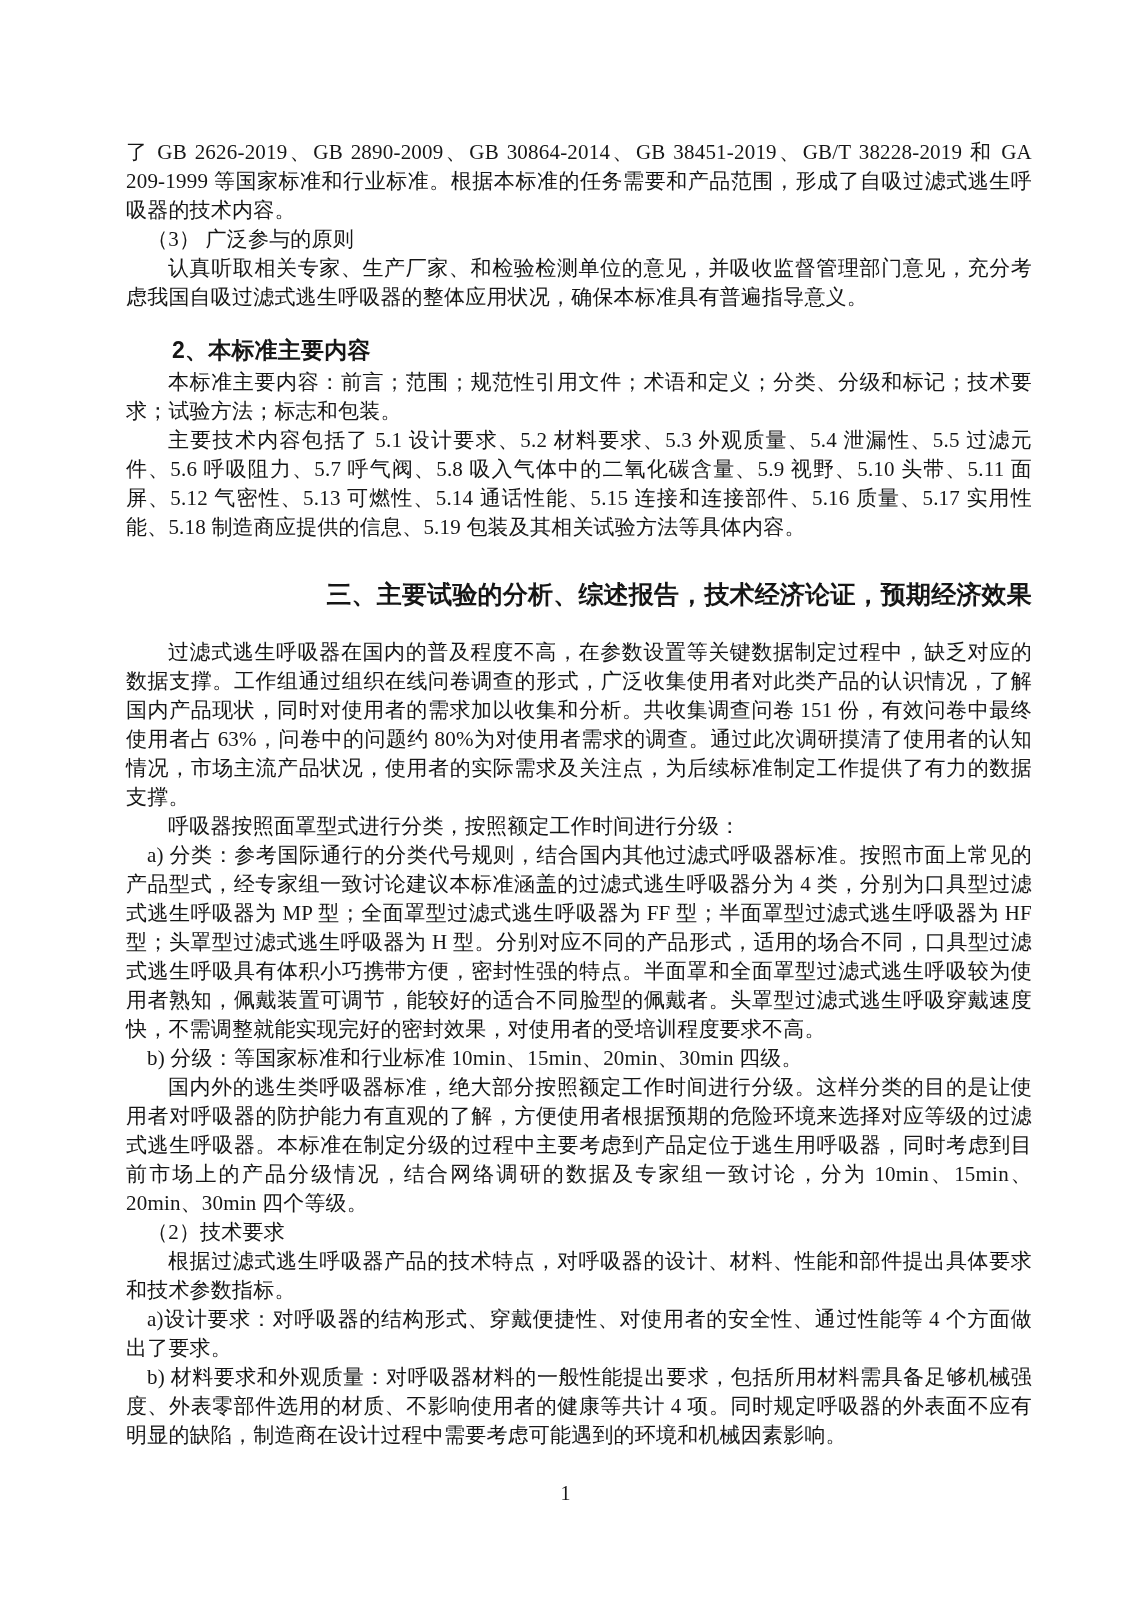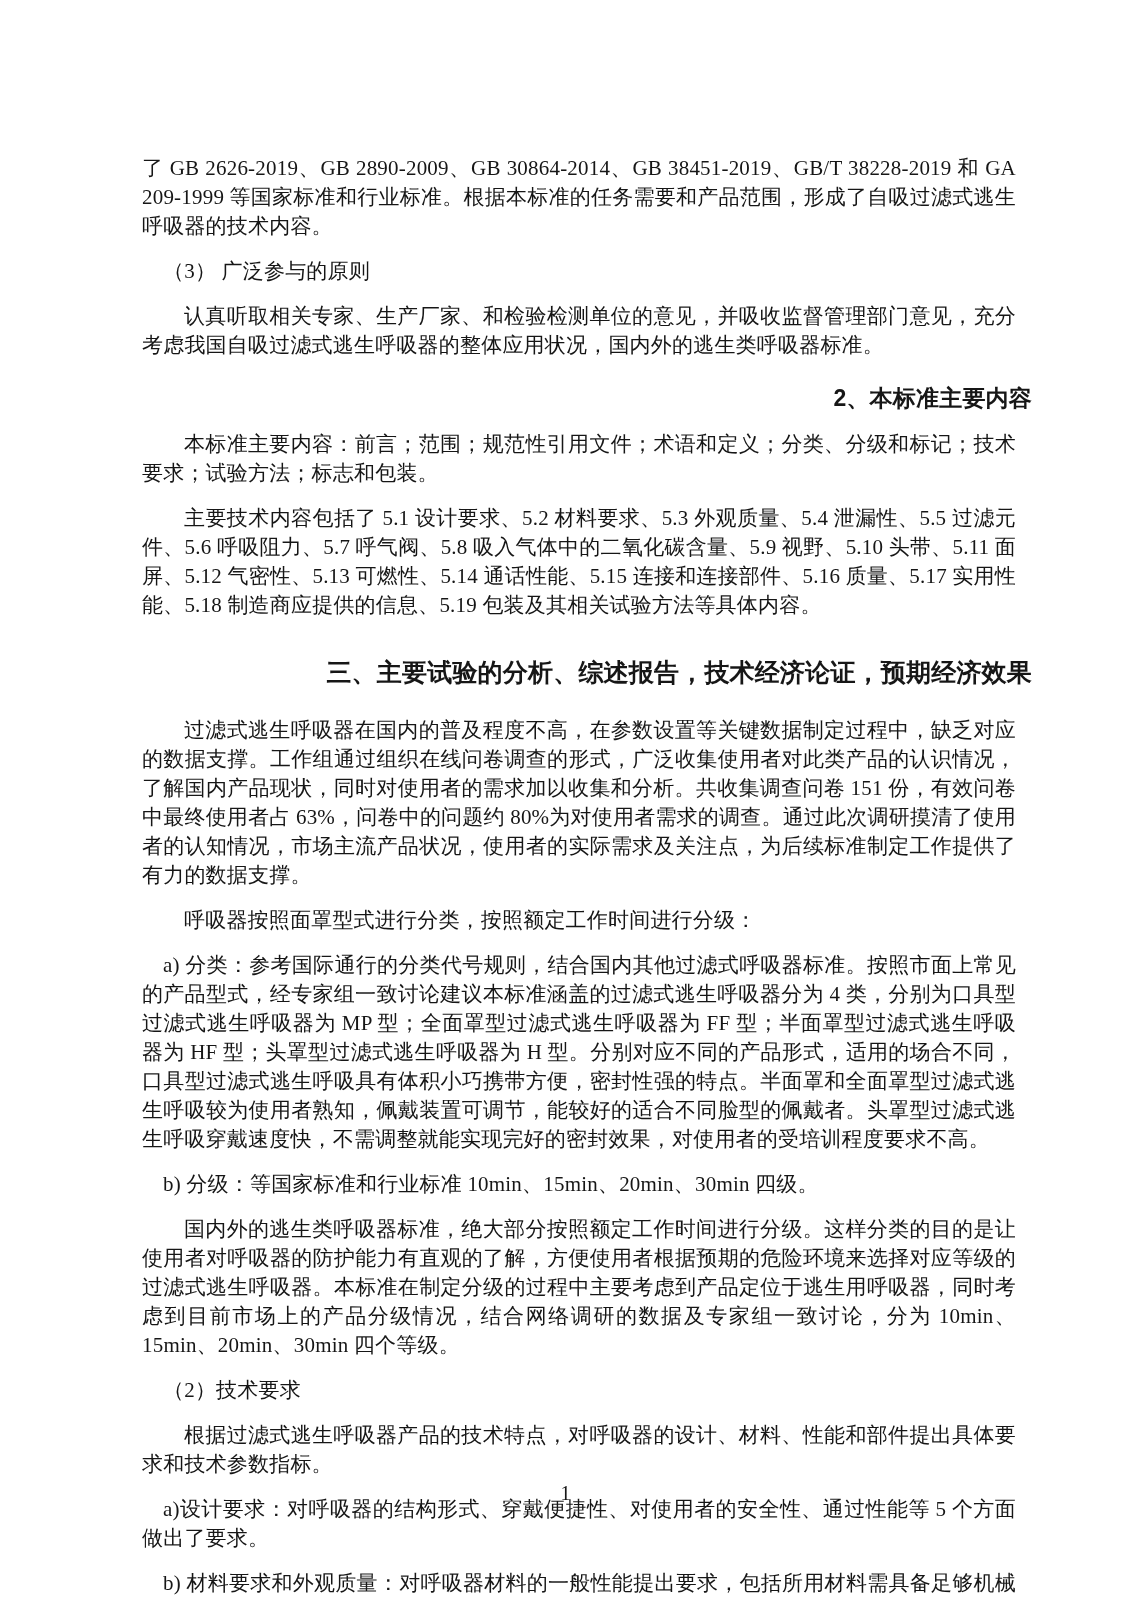--- a/index.html
+++ b/index.html
@@ -21,32 +21,32 @@
     position: absolute;
     left: 126px;
     top: 138px;
     width: 906px;
     font-size: 21px;
     line-height: 29px;
     text-align: justify;
     text-justify: inter-ideograph;
     letter-spacing: 0.2px;
   }
-  p.body { margin: 16px; }
+  p.body { margin: 0; }
   .ind-0 { text-indent: 0; }
   .ind-1 { text-indent: 21px; }
   .ind-2 { text-indent: 42px; }
   .sub-heading {
     font-family: "Liberation Sans", "DejaVu Sans", sans-serif;
     font-weight: 700;
     font-size: 23px;
     line-height: 32px;
     margin: 22px 0 2px 0;
     text-indent: 46px;
-    text-align: right;
+    text-align: left;
   }
   .main-heading {
     font-family: "Liberation Sans", "DejaVu Sans", sans-serif;
     font-weight: 700;
     font-size: 25px;
     line-height: 36px;
     margin: 34px 0 26px 0;
     text-indent: 0;
     text-align: right;
   }
@@ -61,31 +61,31 @@
     color: #161616;
   }
 </style>
 </head>
 <body>
 
 <div class="page">
   <div class="content">
     <p class="body ind-0">了 GB 2626-2019、GB 2890-2009、GB 30864-2014、GB 38451-2019、GB/T 38228-2019 和 GA 209-1999 等国家标准和行业标准。根据本标准的任务需要和产品范围，形成了自吸过滤式逃生呼吸器的技术内容。</p>
     <p class="body ind-1">（3） 广泛参与的原则</p>
-    <p class="body ind-2">认真听取相关专家、生产厂家、和检验检测单位的意见，并吸收监督管理部门意见，充分考虑我国自吸过滤式逃生呼吸器的整体应用状况，国内外的逃生类呼吸器标准。</p>
+    <p class="body ind-2">认真听取相关专家、生产厂家、和检验检测单位的意见，并吸收监督管理部门意见，充分考虑我国自吸过滤式逃生呼吸器的整体应用状况，确保本标准具有普遍指导意义。</p>
 
     <h3 class="sub-heading">2、本标准主要内容</h3>
     <p class="body ind-2">本标准主要内容：前言；范围；规范性引用文件；术语和定义；分类、分级和标记；技术要求；试验方法；标志和包装。</p>
     <p class="body ind-2">主要技术内容包括了 5.1  设计要求、5.2  材料要求、5.3  外观质量、5.4  泄漏性、5.5  过滤元件、5.6  呼吸阻力、5.7  呼气阀、5.8  吸入气体中的二氧化碳含量、5.9  视野、5.10  头带、5.11 面屏、5.12  气密性、5.13  可燃性、5.14  通话性能、5.15  连接和连接部件、5.16  质量、5.17  实用性能、5.18  制造商应提供的信息、5.19  包装及其相关试验方法等具体内容。</p>
 
     <h2 class="main-heading">三、主要试验的分析、综述报告，技术经济论证，预期经济效果</h2>
     <p class="body ind-2">过滤式逃生呼吸器在国内的普及程度不高，在参数设置等关键数据制定过程中，缺乏对应的数据支撑。工作组通过组织在线问卷调查的形式，广泛收集使用者对此类产品的认识情况，了解国内产品现状，同时对使用者的需求加以收集和分析。共收集调查问卷 151 份，有效问卷中最终使用者占 63%，问卷中的问题约 80%为对使用者需求的调查。通过此次调研摸清了使用者的认知情况，市场主流产品状况，使用者的实际需求及关注点，为后续标准制定工作提供了有力的数据支撑。</p>
     <p class="body ind-2">呼吸器按照面罩型式进行分类，按照额定工作时间进行分级：</p>
     <p class="body ind-1">a) 分类：参考国际通行的分类代号规则，结合国内其他过滤式呼吸器标准。按照市面上常见的产品型式，经专家组一致讨论建议本标准涵盖的过滤式逃生呼吸器分为 4 类，分别为口具型过滤式逃生呼吸器为 MP 型；全面罩型过滤式逃生呼吸器为 FF 型；半面罩型过滤式逃生呼吸器为 HF 型；头罩型过滤式逃生呼吸器为 H 型。分别对应不同的产品形式，适用的场合不同，口具型过滤式逃生呼吸具有体积小巧携带方便，密封性强的特点。半面罩和全面罩型过滤式逃生呼吸较为使用者熟知，佩戴装置可调节，能较好的适合不同脸型的佩戴者。头罩型过滤式逃生呼吸穿戴速度快，不需调整就能实现完好的密封效果，对使用者的受培训程度要求不高。</p>
     <p class="body ind-1">b)  分级：等国家标准和行业标准 10min、15min、20min、30min 四级。</p>
     <p class="body ind-2">国内外的逃生类呼吸器标准，绝大部分按照额定工作时间进行分级。这样分类的目的是让使用者对呼吸器的防护能力有直观的了解，方便使用者根据预期的危险环境来选择对应等级的过滤式逃生呼吸器。本标准在制定分级的过程中主要考虑到产品定位于逃生用呼吸器，同时考虑到目前市场上的产品分级情况，结合网络调研的数据及专家组一致讨论，分为 10min、15min、20min、30min 四个等级。</p>
     <p class="body ind-1">（2）技术要求</p>
     <p class="body ind-2">根据过滤式逃生呼吸器产品的技术特点，对呼吸器的设计、材料、性能和部件提出具体要求和技术参数指标。</p>
-    <p class="body ind-1">a)设计要求：对呼吸器的结构形式、穿戴便捷性、对使用者的安全性、通过性能等 5 个方面做出了要求。</p>
+    <p class="body ind-1">a)设计要求：对呼吸器的结构形式、穿戴便捷性、对使用者的安全性、通过性能等 4 个方面做出了要求。</p>
     <p class="body ind-1">b) 材料要求和外观质量：对呼吸器材料的一般性能提出要求，包括所用材料需具备足够机械强度、外表零部件选用的材质、不影响使用者的健康等共计 4 项。同时规定呼吸器的外表面不应有明显的缺陷，制造商在设计过程中需要考虑可能遇到的环境和机械因素影响。</p>
   </div>
   <div class="footer">1</div>
 </div>
 
 </body></html>

